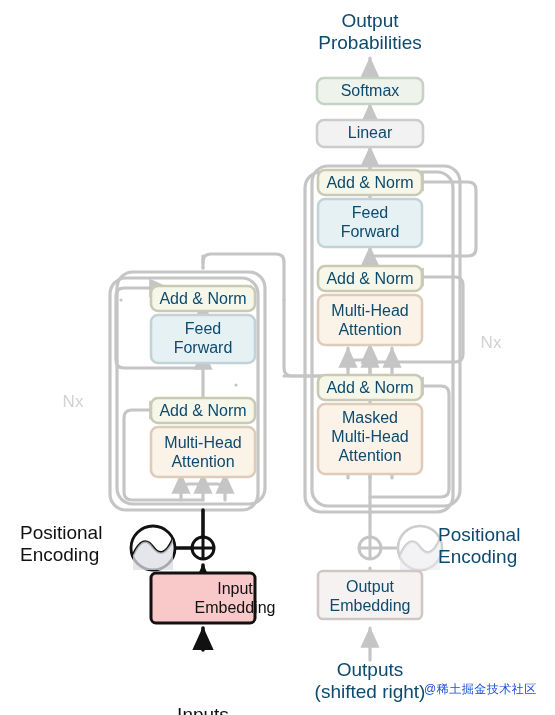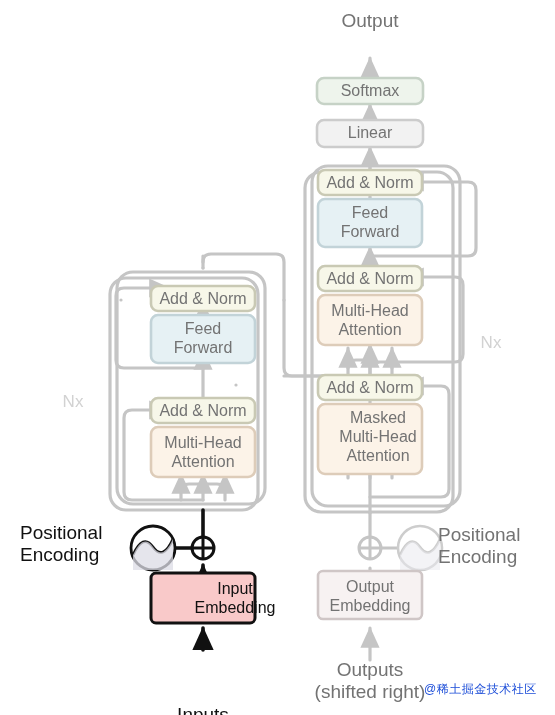--- a/index.html
+++ b/index.html
@@ -5,21 +5,21 @@
   html,body{margin:0;padding:0;background:#ffffff;}
   body{
     width:555px;height:715px;position:relative;overflow:hidden;
     font-family:"Liberation Sans","DejaVu Sans",sans-serif;
   }
   #stage{position:absolute;left:0;top:0;width:555px;height:715px;}
   svg.layer{position:absolute;left:0;top:0;width:555px;height:715px;}
   .lbl{position:absolute;text-align:center;line-height:1.18;pointer-events:none;}
 
   
-  .faded{color:#737373;}
+  .faded{color:#0c4a6e;}
   
   .strong{color:#111111;}
 
   .t-big{font-size:19px;}
   .t-box{font-size:16px;}
   .t-nx{font-size:17px;color:#d2d2d2;}
   .t-wm{font-size:12px;color:#1d4ed8;letter-spacing:.5px;}
 </style>
 </head>
 <body>
@@ -146,20 +146,21 @@
       <circle cx="153" cy="548" r="22" fill="#ffffff" stroke="#111111" stroke-width="2.8"></circle>
       <path d="M133,555 q10,-22 20,-8 q10,14 20,-8" fill="none" stroke="#111111" stroke-width="2.8"></path>
       <path d="M133,555 q10,-22 20,-8 q10,14 20,-8 L173,570 L133,570 Z" fill="#dcdce6" opacity=".75" stroke="none"></path>
 
       <rect x="151" y="573" width="104" height="50" rx="5" ry="5" fill="#f9c9c9" stroke="#111111" stroke-width="3"></rect>
     </g>
   </svg>
 
   <div class="lbl faded t-big" style="left:270px;top:10px;width:200px;">
     <div>Output</div>
+    <div>Probabilities</div>
   </div>
 
   <div class="lbl faded t-box" style="left:317px;top:124px;width:106px;">Linear</div>
 
   <div class="lbl faded t-box" style="left:317px;top:82px;width:106px;">Softmax</div>
 
   <div class="lbl faded t-box" style="left:318px;top:174px;width:104px;">Add &amp; Norm</div>
 
   <div class="lbl faded t-box" style="left:318px;top:204px;width:104px;">
     <div>Feed</div>
@@ -168,21 +169,21 @@
 
   <div class="lbl faded t-box" style="left:318px;top:270px;width:104px;">Add &amp; Norm</div>
 
   <div class="lbl faded t-box" style="left:318px;top:302px;width:104px;">
     <div>Multi-Head</div>
     <div>Attention</div>
   </div>
 
   <div class="lbl faded t-box" style="left:318px;top:379px;width:104px;">Add &amp; Norm</div>
 
-  <div class="lbl faded t-box" style="left:318px;top:409px;width:104px;padding-left:8px;">
+  <div class="lbl faded t-box" style="left:318px;top:409px;width:104px;">
     <div>Masked</div>
     <div>Multi-Head</div>
     <div>Attention</div>
   </div>
 
   <div class="lbl t-nx" style="left:468px;top:333px;width:46px;">Nx</div>
 
   <div class="lbl faded t-box" style="left:151px;top:290px;width:104px;">Add &amp; Norm</div>
 
   <div class="lbl faded t-box" style="left:151px;top:320px;width:104px;">

